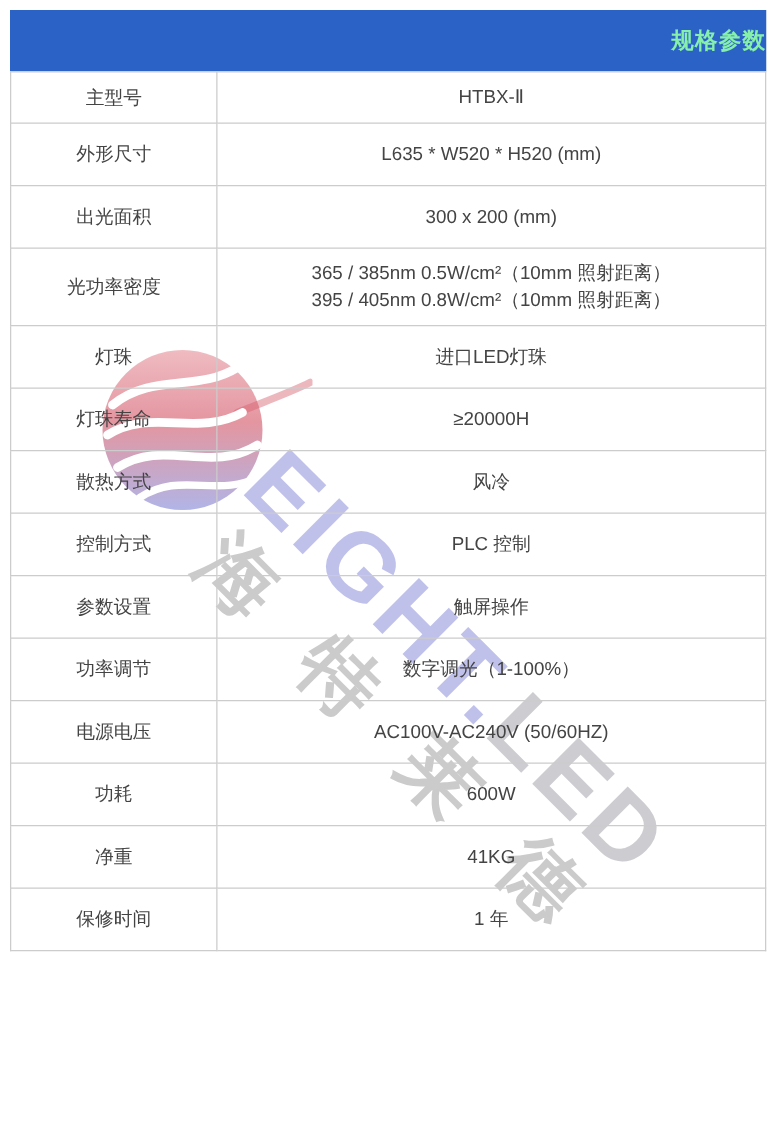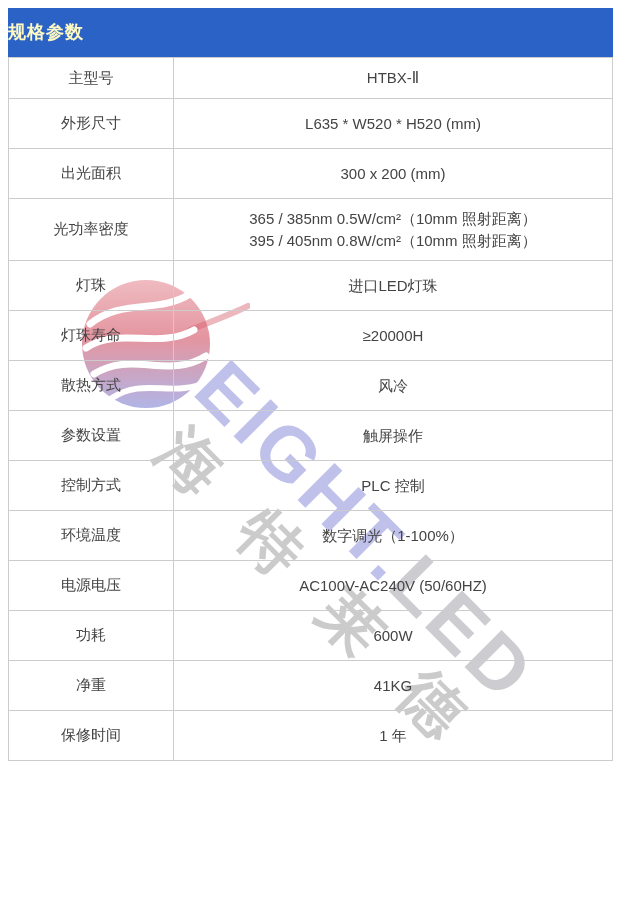--- a/index.html
+++ b/index.html
@@ -24,22 +24,22 @@
   .wm-cn{
     position:absolute;left:190px;top:418px;
     transform:rotate(45deg);transform-origin:0 0;
     font-size:62px;font-weight:bold;letter-spacing:52px;white-space:nowrap;
     color:rgba(128,126,128,0.40);line-height:1;
   }
 
   
   .spec-wrap{position:absolute;left:8px;top:8px;width:605px;z-index:1;}
   .spec-header{
-    height:49px;line-height:49px;text-align:left;
-    background:#2b62c5;color:#fef9c3;font-size:18px;font-weight:bold;
+    height:49px;line-height:49px;text-align:right;
+    background:#2b62c5;color:#86efac;font-size:18px;font-weight:bold;
     letter-spacing:1px;
   }
   table.spec{
     width:605px;border-collapse:collapse;table-layout:fixed;
     background:transparent;
   }
   table.spec td{
     border:1px solid #cccccc;text-align:center;vertical-align:middle;
     color:#444444;font-size:15px;background:transparent;padding:0 6px;
   }
@@ -101,29 +101,29 @@
           </tr>
           <tr class="spec-row">
             <td class="label-cell">灯珠寿命</td>
             <td class="value-cell">≥20000H</td>
           </tr>
           <tr class="spec-row">
             <td class="label-cell">散热方式</td>
             <td class="value-cell">风冷</td>
           </tr>
           <tr class="spec-row">
+            <td class="label-cell">控制方式</td>
+            <td class="value-cell">PLC 控制</td>
+          </tr>
+          <tr class="spec-row">
             <td class="label-cell">参数设置</td>
             <td class="value-cell">触屏操作</td>
           </tr>
           <tr class="spec-row">
-            <td class="label-cell">控制方式</td>
-            <td class="value-cell">PLC 控制</td>
-          </tr>
-          <tr class="spec-row">
-            <td class="label-cell">环境温度</td>
+            <td class="label-cell">功率调节</td>
             <td class="value-cell">数字调光（1-100%）</td>
           </tr>
           <tr class="spec-row">
             <td class="label-cell">电源电压</td>
             <td class="value-cell">AC100V-AC240V (50/60HZ)</td>
           </tr>
           <tr class="spec-row">
             <td class="label-cell">功耗</td>
             <td class="value-cell">600W</td>
           </tr>

